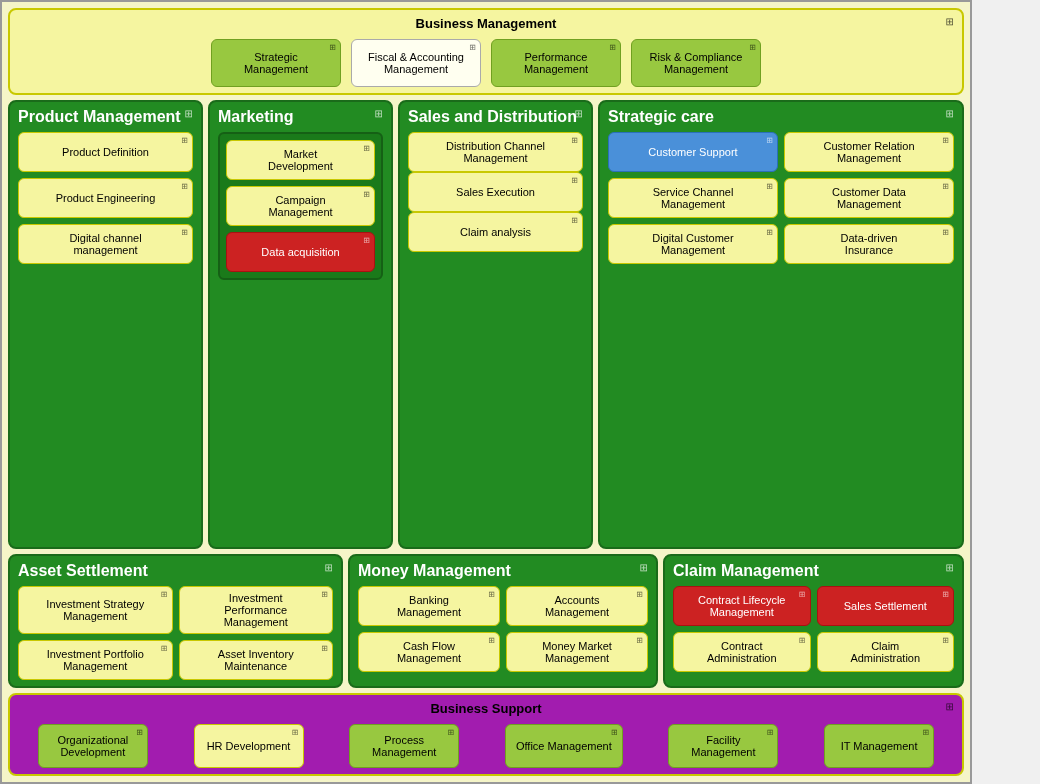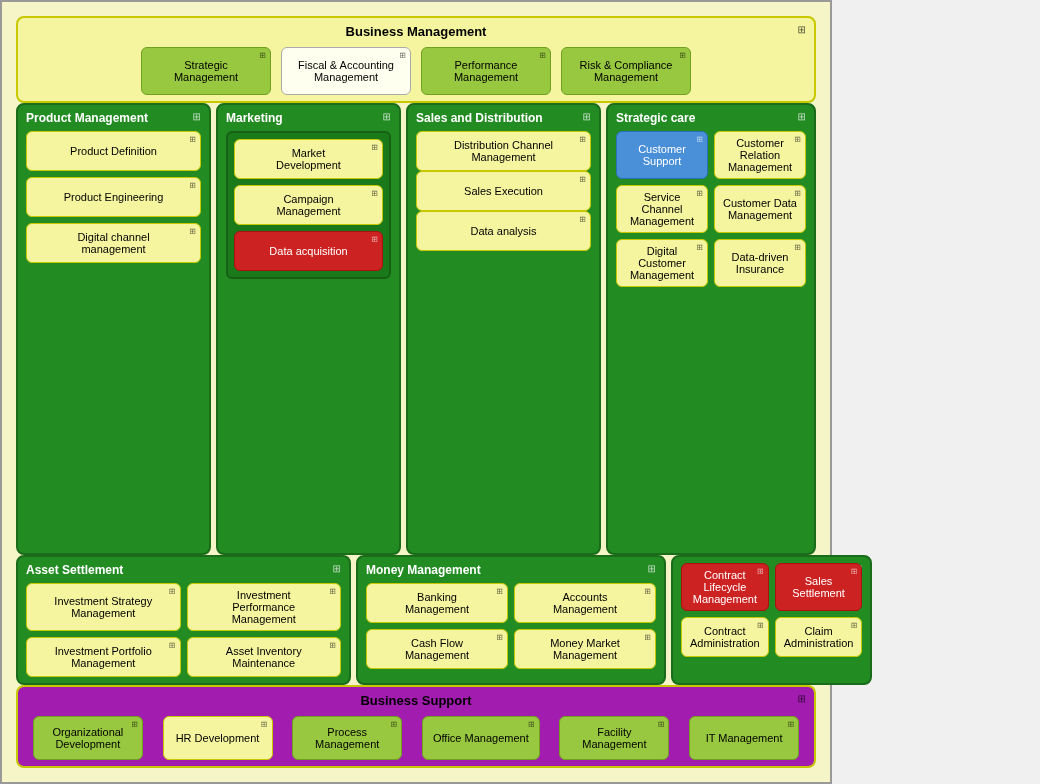--- a/index.html
+++ b/index.html
@@ -6,32 +6,33 @@
     body {
       width: 1040px;
       height: 784px;
       background: #f0f0f0;
       font-family: Arial, sans-serif;
       font-size: 11px;
       overflow: hidden;
     }
 
     .main-container {
-      width: 832px;
+      width: 972px;
       height: 784px;
       background: #f5f5c8;
       border: 2px solid #999;
-      padding: 14px;
+      padding: 6px;
       display: flex;
       flex-direction: column;
+      gap: 5px;
     }
 
     .section-title {
       font-weight: bold;
-      font-size: 12px;
+      font-size: 16px;
       margin-bottom: 6px;
     }
 
     .grid-icon {
       position: absolute;
       top: 6px;
       right: 8px;
       font-size: 10px;
       opacity: 0.7;
     }
@@ -343,21 +344,21 @@
         <div class="card">
           <span class="card-icon">⊞</span>
           <span>Distribution Channel<br>Management</span>
         </div>
         <div class="card">
           <span class="card-icon">⊞</span>
           <span>Sales Execution</span>
         </div>
         <div class="card">
           <span class="card-icon">⊞</span>
-          <span>Data analysis</span>
+          <span>Claim analysis</span>
         </div>
       </div>
     </div>
 
     <div class="green-section customer-care-section">
       <div class="section-title">Strategic care</div>
       <span class="grid-icon">⊞</span>
       <div class="customer-care-grid">
         <div class="card blue">
           <span class="card-icon">⊞</span>
@@ -429,20 +430,21 @@
           <span>Cash Flow<br>Management</span>
         </div>
         <div class="card">
           <span class="card-icon">⊞</span>
           <span>Money Market<br>Management</span>
         </div>
       </div>
     </div>
 
     <div class="green-section claim-mgmt-section">
+      <div class="section-title">Claim Management</div>
       <span class="grid-icon">⊞</span>
       <div class="claim-grid">
         <div class="card red">
           <span class="card-icon">⊞</span>
           <span>Contract Lifecycle<br>Management</span>
         </div>
         <div class="card red">
           <span class="card-icon">⊞</span>
           <span>Sales Settlement</span>
         </div>

